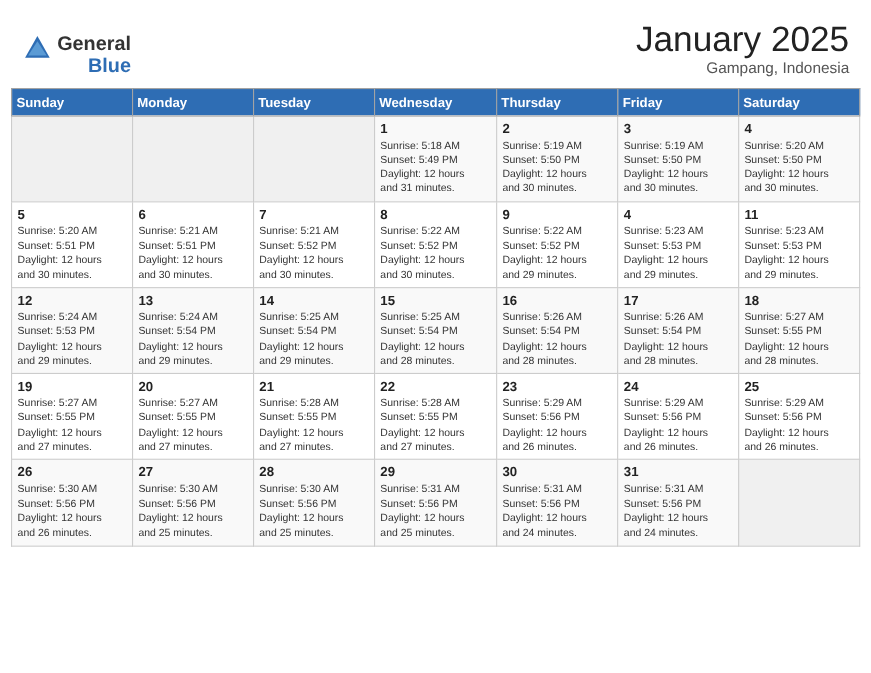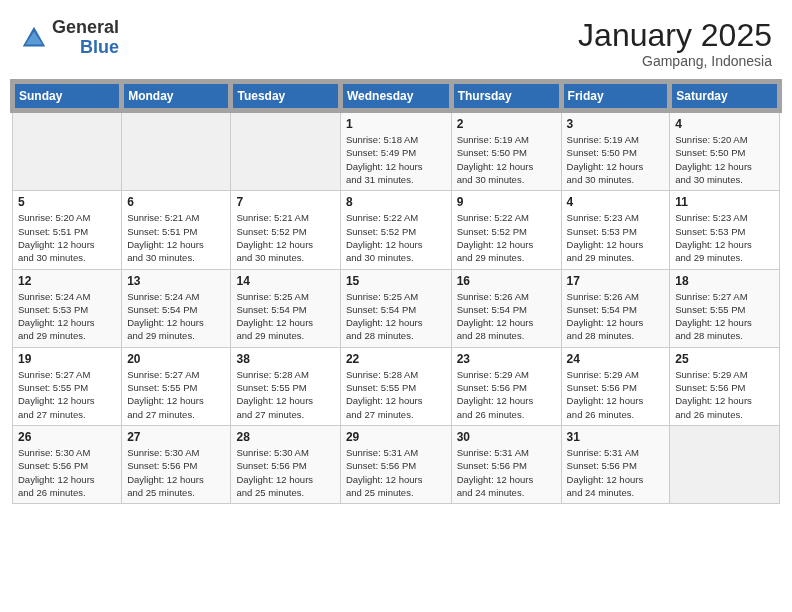--- a/index.html
+++ b/index.html
@@ -17,20 +17,21 @@
       padding: 8px 10px 4px 10px;
     }
     .logo {
       display: flex;
       align-items: center;
     }
     .logo-text {
       display: flex;
       flex-direction: column;
       line-height: 1.1;
+      margin-top: 12px;
     }
     .logo-general {
       font-size: 18px;
       font-weight: bold;
       color: #333;
     }
     .logo-blue {
       font-size: 18px;
       font-weight: bold;
       color: #2e6db4;
@@ -59,21 +60,21 @@
       border-collapse: collapse;
       margin-top: 6px;
     }
     .calendar-table th {
       background-color: #2e6db4;
       color: #fff;
       font-size: 12px;
       font-weight: bold;
       padding: 5px 4px;
       text-align: left;
-      border: 5px solid #a3a3a3;
+      border: 1px solid #a3a3a3;
     }
     .calendar-table td {
       border: 1px solid #ccc;
       vertical-align: top;
       padding: 4px 5px;
       font-size: 10px;
       color: #333;
       width: 113px;
       min-height: 80px;
       background: #fff;
@@ -219,21 +220,21 @@
       <tr class="row-bg-white">
         <td>
           <span class="day-number">19</span>
           <div class="day-info">Sunrise: 5:27 AM<br>Sunset: 5:55 PM<br>Daylight: 12 hours<br>and 27 minutes.</div>
         </td>
         <td>
           <span class="day-number">20</span>
           <div class="day-info">Sunrise: 5:27 AM<br>Sunset: 5:55 PM<br>Daylight: 12 hours<br>and 27 minutes.</div>
         </td>
         <td>
-          <span class="day-number">38</span>
+          <span class="day-number">21</span>
           <div class="day-info">Sunrise: 5:28 AM<br>Sunset: 5:55 PM<br>Daylight: 12 hours<br>and 27 minutes.</div>
         </td>
         <td>
           <span class="day-number">22</span>
           <div class="day-info">Sunrise: 5:28 AM<br>Sunset: 5:55 PM<br>Daylight: 12 hours<br>and 27 minutes.</div>
         </td>
         <td>
           <span class="day-number">23</span>
           <div class="day-info">Sunrise: 5:29 AM<br>Sunset: 5:56 PM<br>Daylight: 12 hours<br>and 26 minutes.</div>
         </td>

